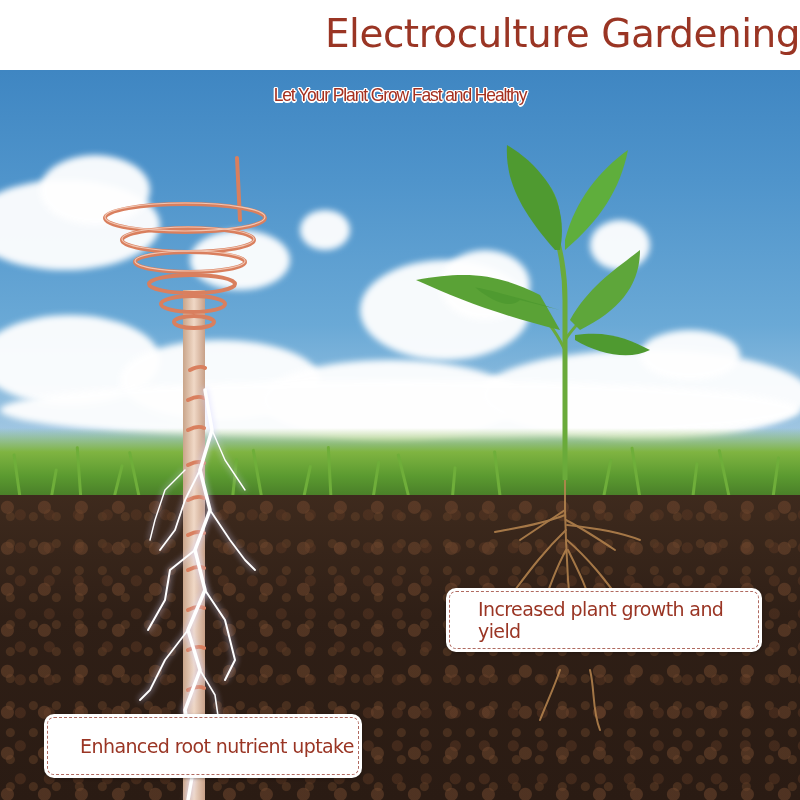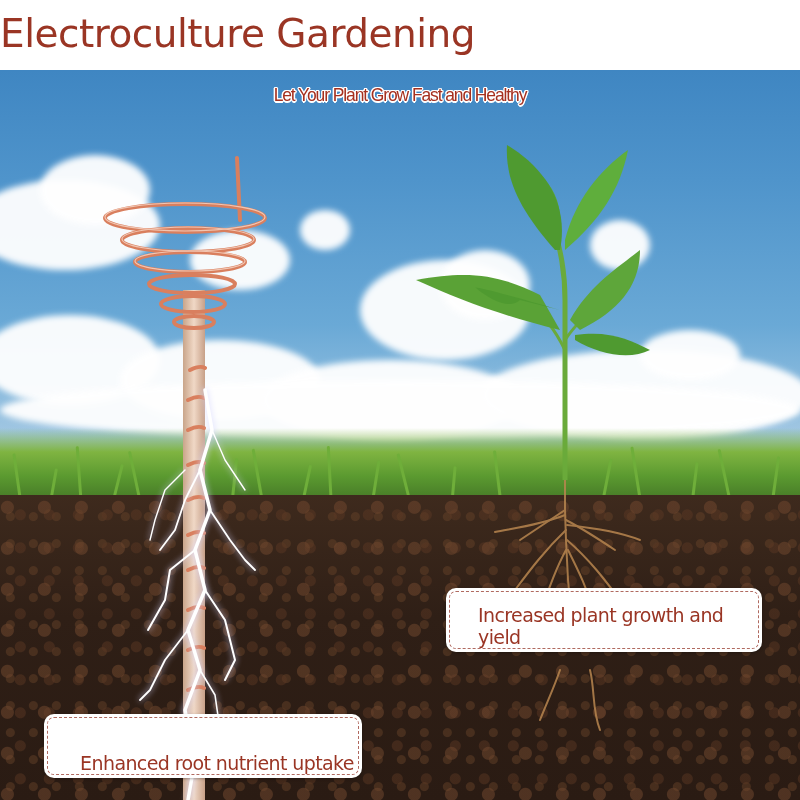--- a/index.html
+++ b/index.html
@@ -2,21 +2,21 @@
 <html><head>
   <meta charset="utf-8">
   <style>
     * { margin: 0; padding: 0; box-sizing: border-box; }
     html, body { width: 800px; height: 800px; overflow: hidden; background: #ffffff; }
     body { position: relative; font-family: "DejaVu Sans", sans-serif; }
 
     .header {
       position: absolute; left: 0; top: 0; width: 800px; height: 70px;
       background: #ffffff;
-      display: flex; align-items: center; justify-content: flex-start;
+      display: flex; align-items: center; justify-content: flex-end;
     }
     .header-title {
       color: #9a3524;
       font-family: "DejaVu Sans", sans-serif;
       font-size: 39px;
       letter-spacing: -0.5px;
       margin-top: -4px;
     }
 
     .scene {
@@ -54,21 +54,21 @@
     }
 
     .callout {
       position: absolute; background: #ffffff; border-radius: 10px;
       padding: 3px;
       box-shadow: 0 1px 3px rgba(0,0,0,0.3);
     }
     .callout-inner {
       border: 1.5px dashed #b06a60; border-radius: 7px;
       width: 100%; height: 100%;
-      display: flex; align-items: flex-end; justify-content: center; padding-left: 28px;
+      display: flex; align-items: center; justify-content: center; padding-left: 28px;
     }
     .callout-text {
       color: #9a3524; font-size: 19px; letter-spacing: -0.6px;
       font-family: "DejaVu Sans", sans-serif;
     }
 
     svg { position: absolute; overflow: visible; }
   </style>
 </head>
 <body>

